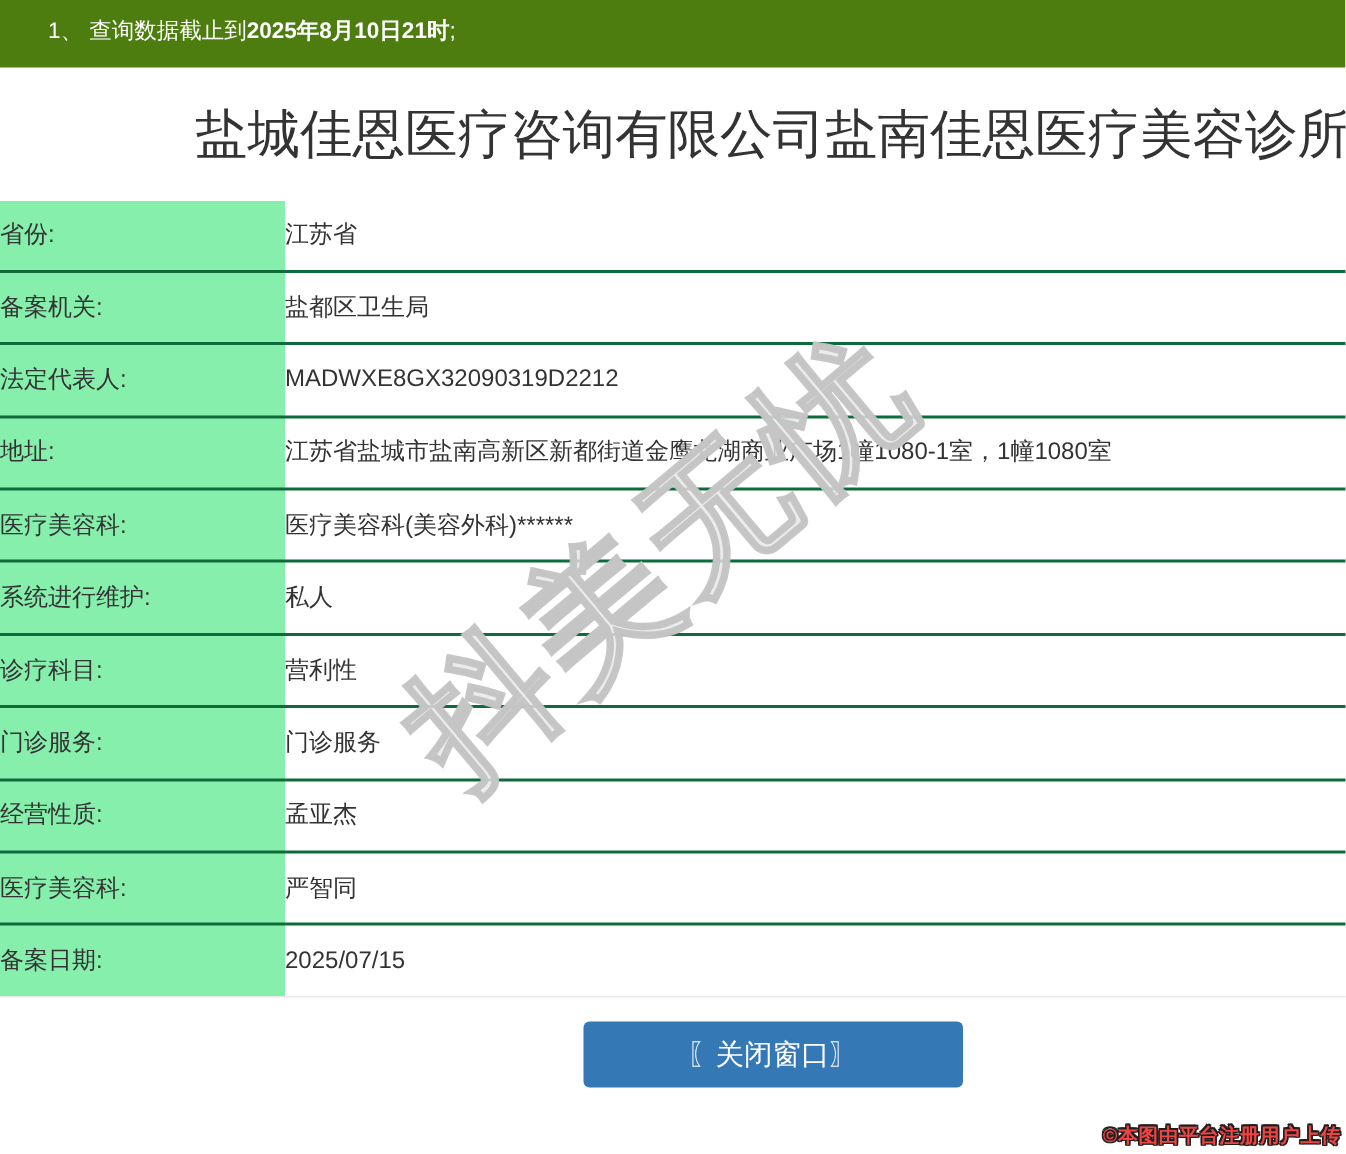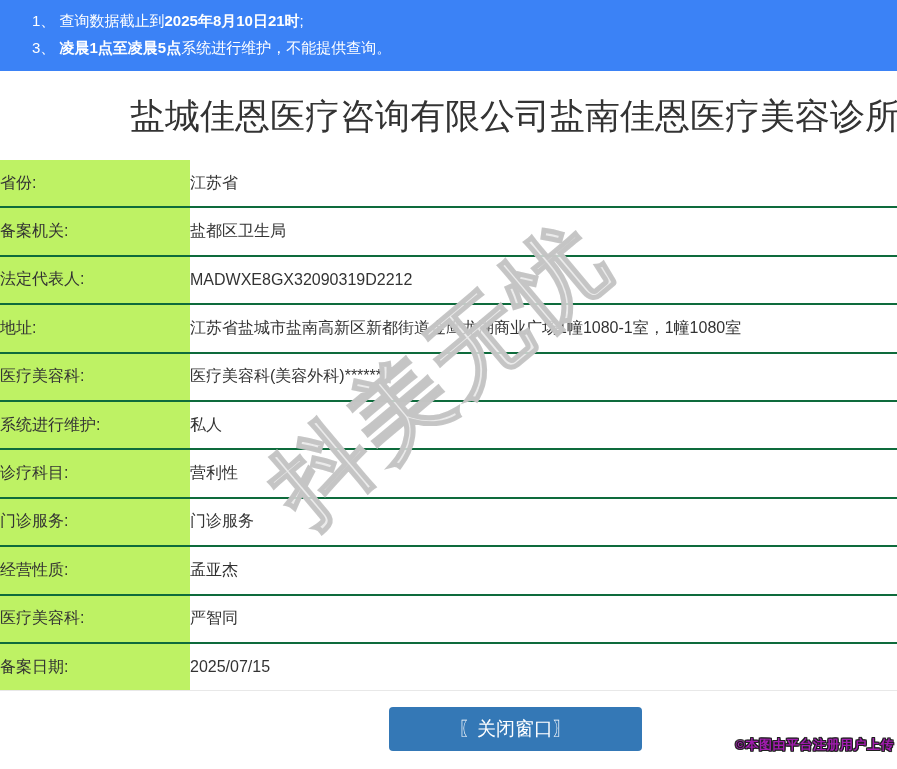--- a/index.html
+++ b/index.html
@@ -12,21 +12,21 @@
     height: 769px;
     position: relative;
     background: #ffffff;
     font-family: "Liberation Sans", "DejaVu Sans", sans-serif;
     color: #333333;
   }
   
   .notice-bar {
     width: 100%;
     box-sizing: border-box;
-    background: #3b82f6;
+    background: #4d7c0f;
     color: #ffffff;
     padding: 8px 22px 10px 32px;
   }
   .notice-line {
     font-size: 15px;
     line-height: 26.5px;
     white-space: nowrap;
   }
   .notice-line b { font-weight: bold; }
   
@@ -52,21 +52,21 @@
   table.record tr:last-child { border-bottom: 1px solid #e8e8e8; }
   table.record td {
     height: 46.4px;
     font-size: 16px;
     color: #333333;
     vertical-align: middle;
     padding: 0;
   }
   td.cell-label {
     width: 190px;
-    background: #bef264;
+    background: #86efac;
     padding-left: 8px;
     box-sizing: border-box;
   }
   td.cell-value {
     padding-left: 15px;
     white-space: nowrap;
   }
   
   .button-row {
     margin-top: 16px;
@@ -97,39 +97,38 @@
     color: rgba(255,255,255,0.55);
     -webkit-text-stroke: 2px rgba(195,195,195,0.95);
     text-shadow: 0 0 1px rgba(180,180,180,0.6);
     pointer-events: none;
     z-index: 10;
   }
   
   .copyright {
     position: absolute;
     right: 3px;
-    bottom: 15px;
+    bottom: 3px;
     font-size: 13px;
     font-weight: bold;
-    color: #a21caf;
+    color: #ef4444;
     letter-spacing: 0.5px;
     text-shadow:
       -1px -1px 0 #1f1f1f, 1px -1px 0 #1f1f1f,
       -1px  1px 0 #1f1f1f, 1px  1px 0 #1f1f1f,
        0   -1px 0 #1f1f1f, 0    1px 0 #1f1f1f,
       -1px  0   0 #1f1f1f, 1px  0   0 #1f1f1f;
     z-index: 11;
   }
 </style>
 </head>
 <body>
 
 <div class="notice-bar">
   <div class="notice-line"><span>1、 查询数据截止到</span><b>2025年8月10日21时</b><span>;</span></div>
-  <div class="notice-line"><span>3、 </span><b>凌晨1点至凌晨5点</b><span>系统进行维护，不能提供查询。</span></div>
 </div>
 
 <div class="page">
   <h1 class="page-title">盐城佳恩医疗咨询有限公司盐南佳恩医疗美容诊所</h1>
 
   <table class="record">
     <tbody>
       <tr>
         <td class="cell-label">省份:</td>
         <td class="cell-value">江苏省</td>

